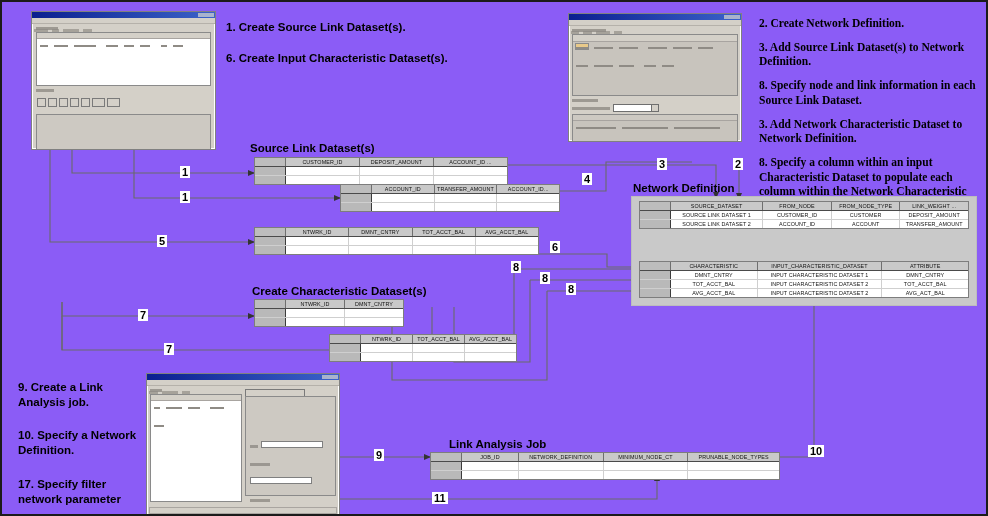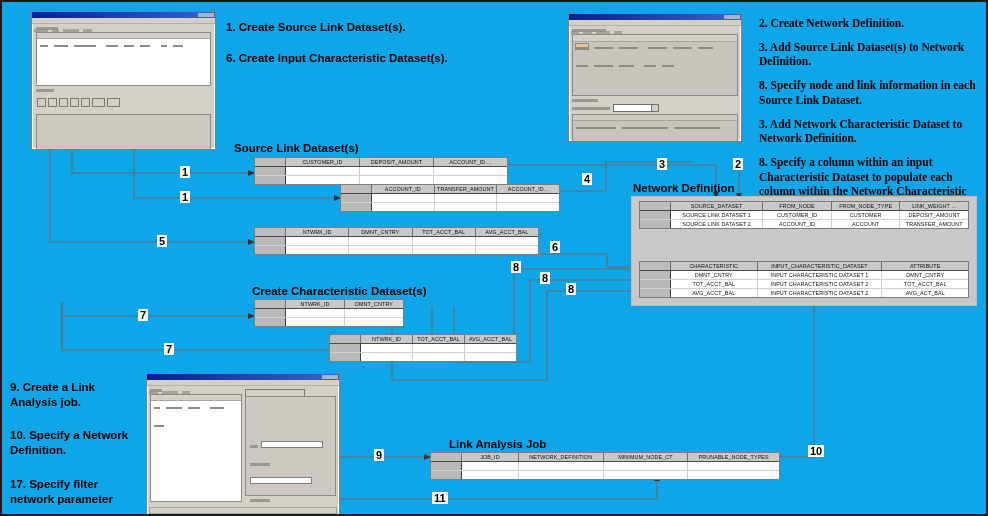--- a/index.html
+++ b/index.html
@@ -1,29 +1,29 @@
 <!DOCTYPE html>
 <html><head>
 <meta charset="utf-8">
 <style>
   html,body{margin:0;padding:0;background:#fff;}
   body{font-family:"Liberation Sans", sans-serif;}
-  #page{position:relative;width:988px;height:516px;background:#0ea5e9;
+  #page{position:relative;width:988px;height:516px;background:#8b5cf6;
         border:2px solid #1b1b1b;box-sizing:border-box;overflow:hidden;}
 
   
   .steps{position:absolute;font-size:11.5px;font-weight:bold;color:#000;
          line-height:1.28;}
   .steps .step{margin-bottom:9px;}
   #steps-left{left:224px;top:18px;width:300px;}
   #steps-left .step{margin-bottom:16px;}
   #steps-right{left:757px;top:14px;width:228px;font-family:Liberation Serif, serif;}
   #steps-right .step{margin-bottom:9px;}
   #steps-bottom{left:8px;top:378px;width:132px;}
-  #steps-bottom .step{margin-bottom:19px;}
+  #steps-bottom .step{margin-bottom:19px;margin-left:8px;}
 
   
   .win{position:absolute;background:#d4d0c8;border:1px solid #808080;
        box-shadow:0 0 0 1px #ffffff inset;overflow:hidden;}
   .win .titlebar{height:6px;background:linear-gradient(90deg,#0a1f8f,#3b63c9);
        position:relative;}
   .win .titlebar .tbtns{position:absolute;right:1px;top:1px;width:16px;height:4px;
        background:#cfcfcf;opacity:.75;}
   .win .menubar{height:5px;background:#d4d0c8;border-bottom:1px solid #b5b1aa;}
   .win .menubar i{display:inline-block;height:3px;margin:1px 2px 0 2px;
@@ -227,21 +227,21 @@
           <div><span class="flabel" style="width:8px"></span><span class="field" style="display:inline-block;width:60px"></span></div>
           <div><span class="flabel"></span><span class="field" style="display:inline-block;width:60px"></span></div>
           <div><span class="flabel"></span><span class="field" style="display:inline-block;width:60px"></span></div>
 
         </div>
       </div>
     </div>
     <div class="statusbar"></div>
   </div>
 
-  <div class="caption" style="left:232px;top:140px">Source Link Dataset(s)</div>
+  <div class="caption" style="left:248px;top:140px">Source Link Dataset(s)</div>
   <div class="caption" style="left:250px;top:283px">Create Characteristic Dataset(s)</div>
   <div class="caption" style="left:631px;top:180px">Network Definition</div>
   <div class="caption" style="left:447px;top:436px">Link Analysis Job</div>
 
   <div id="netdef-box"></div>
 
   <div class="tbl" id="t-sl1" style="left:252px;top:155px;width:252px">
     <div class="hdr">
       <div class="c key"></div>
       <div class="c">CUSTOMER_ID</div>

